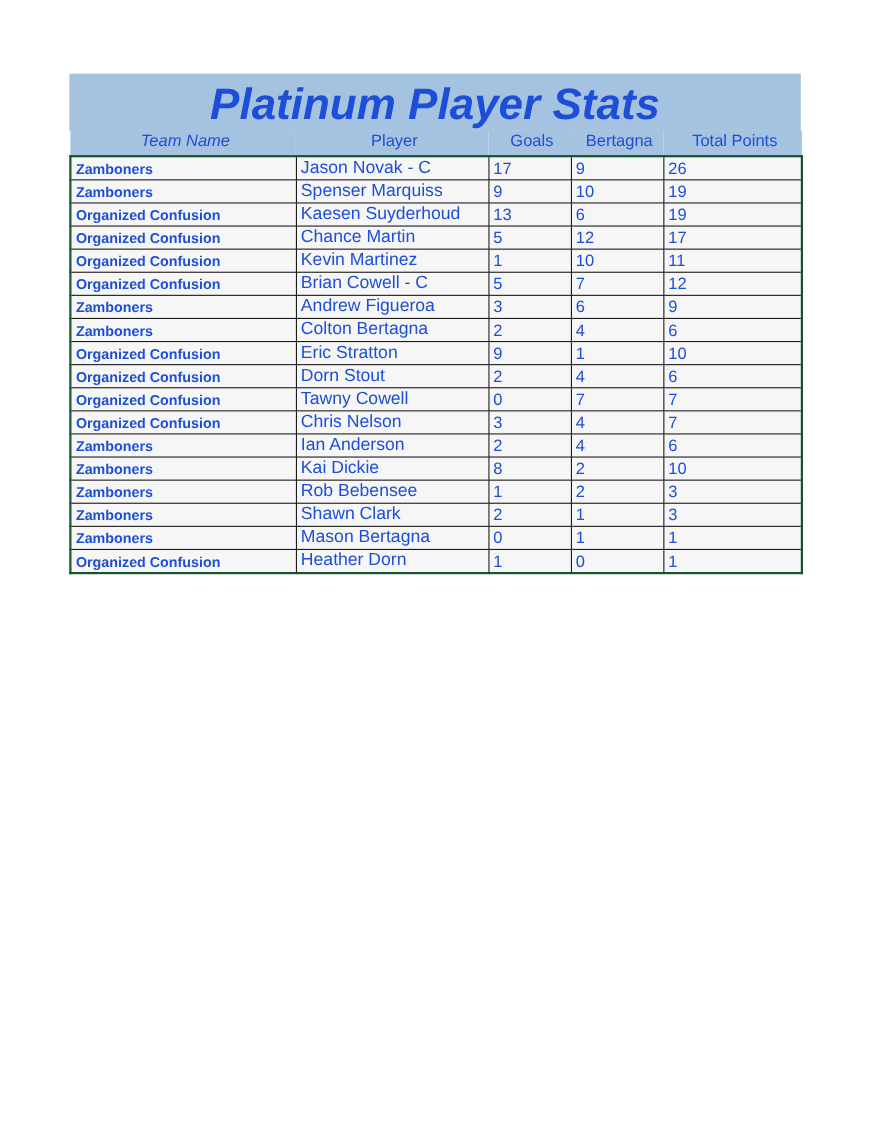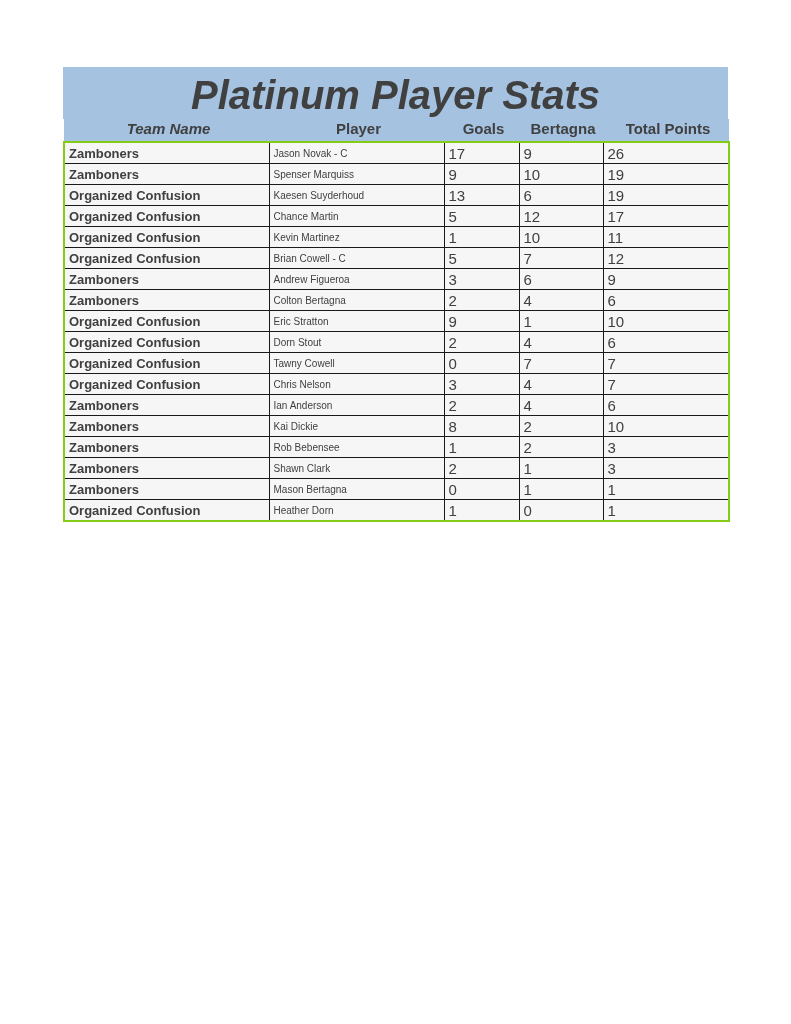--- a/index.html
+++ b/index.html
@@ -6,21 +6,21 @@
     margin: 0;
     padding: 0;
     background: #ffffff;
   }
   .sheet {
     position: relative;
     width: 791px;
     height: 1024px;
     background: #ffffff;
     font-family: "Liberation Sans", sans-serif;
-    color: #404040;
+    color: #1d4ed8;
     overflow: hidden;
   }
   .table-wrap {
     position: absolute;
     left: 63px;
     top: 67px;
     width: 665px;
   }
   .title-band {
     background: #a5c3e1;
@@ -44,47 +44,47 @@
   col.c-team  { width: 205px; }
   col.c-player{ width: 175px; }
   col.c-goals { width: 75px; }
   col.c-assists { width: 84px; }
   col.c-total { width: 126px; }
 
   thead th {
     background: #a5c3e1;
     border: none;
     font-size: 15px;
-    font-weight: bold;
+    font-weight: normal;
     text-align: center;
     padding: 1px 0 4px 4px;
     vertical-align: bottom;
   }
   thead th.team-hdr {
     font-style: italic;
   }
   tbody {
-    border: 2px solid #84cc16;
+    border: 2px solid #14532d;
   }
   tbody td {
     border: 1px solid #1a1a1a;
     background: #f6f6f6;
     font-size: 15px;
     height: 20px;
     padding: 0 4px;
     vertical-align: middle;
     overflow: hidden;
     white-space: nowrap;
   }
   tbody td.team {
     font-weight: bold;
     font-size: 13px;
   }
   tbody td.player {
-    font-size: 10px;
+    font-size: 16px;
     text-align: left;
   }
   tbody td.num {
     text-align: left;
   }
 </style>
 </head>
 <body>
 
 <div class="sheet">

